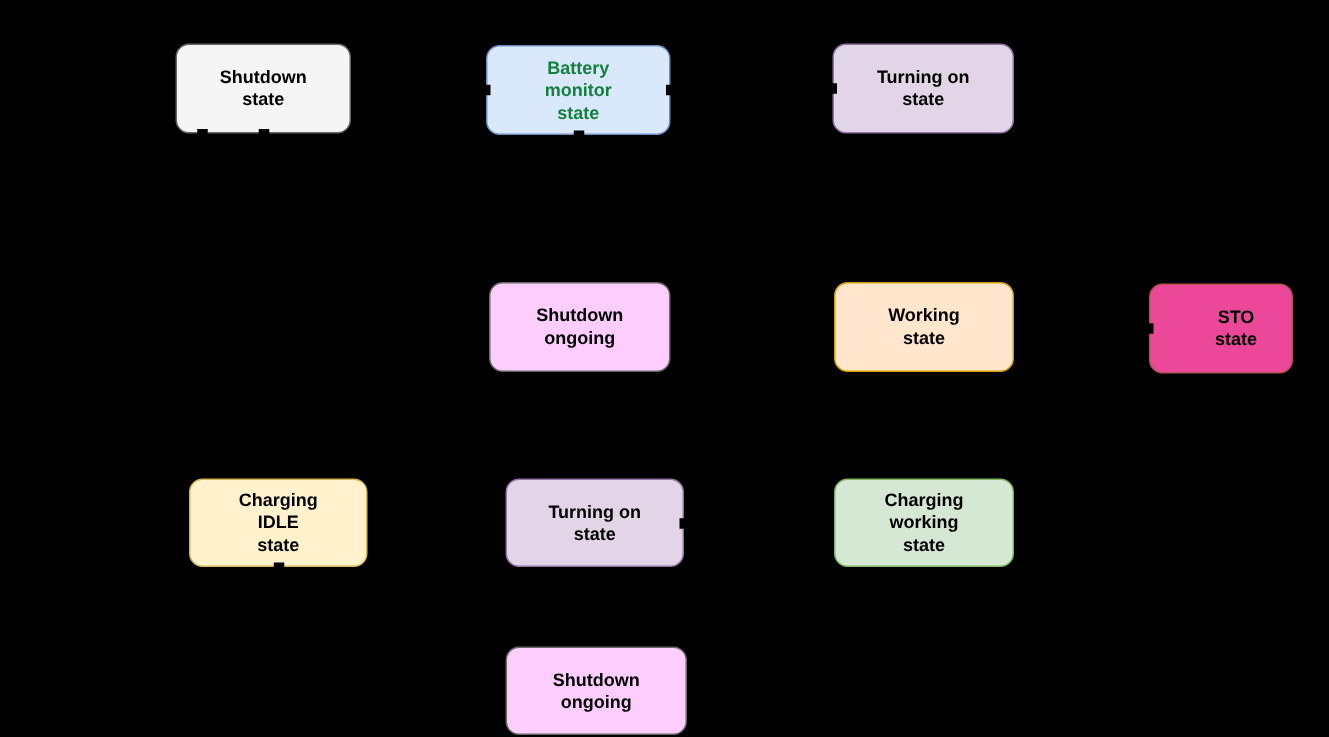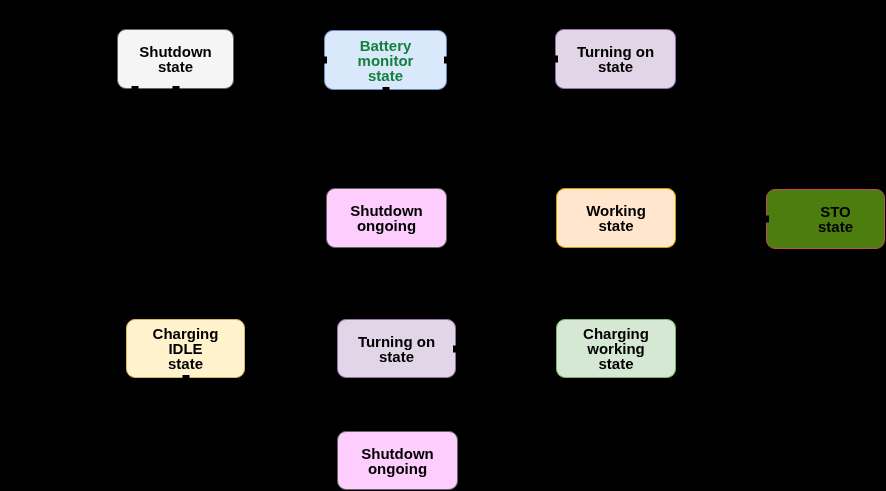--- a/index.html
+++ b/index.html
@@ -20,21 +20,21 @@
     box-sizing: border-box;
     border: 1.5px solid #666666;
     border-radius: 9px;
     display: flex;
     align-items: center;
     justify-content: center;
     box-shadow: 2px 3px 3px rgba(0, 0, 0, 0.55);
   }
   .node-label {
     font-weight: bold;
-    font-size: 15px;
+    font-size: 12px;
     line-height: 15px;
     color: #000000;
     text-align: center;
     white-space: pre-line;
     pointer-events: none;
   }
   .notch {
     position: absolute;
     background: #000000;
   }
@@ -81,21 +81,21 @@
       <div class="notch notch-left" style="top: 50%;"></div>
     </div>
     <div class="node" style="left: 326px; top: 188px; width: 121px; height: 60px; background: rgb(253, 205, 253); border-color: rgb(102, 102, 102);">
       <div class="node-label" style="color: rgb(0, 0, 0);">Shutdown
 ongoing</div>
     </div>
     <div class="node" style="left: 556px; top: 188px; width: 120px; height: 60px; background: rgb(255, 230, 204); border-color: rgb(215, 155, 0);">
       <div class="node-label" style="color: rgb(0, 0, 0);">Working
 state</div>
     </div>
-    <div class="node" style="left: 766px; top: 189px; width: 119px; height: 60px; background: #4d7c0f; border-color: rgb(184, 84, 80); padding-left: 20px;">
+    <div class="node" style="left: 766px; top: 189px; width: 96px; height: 60px; background: #ec4899; border-color: rgb(184, 84, 80); padding-left: 20px;">
       <div class="node-label" style="color: rgb(0, 0, 0);">STO
 state</div>
       <div class="notch notch-left" style="top: 50%;"></div>
     </div>
     <div class="node" style="left: 126px; top: 319px; width: 119px; height: 59px; background: rgb(255, 242, 204); border-color: rgb(214, 182, 86);">
       <div class="node-label" style="color: rgb(0, 0, 0);">Charging
 IDLE
 state</div>
       <div class="notch notch-bottom" style="left: 50%;"></div>
     </div>

